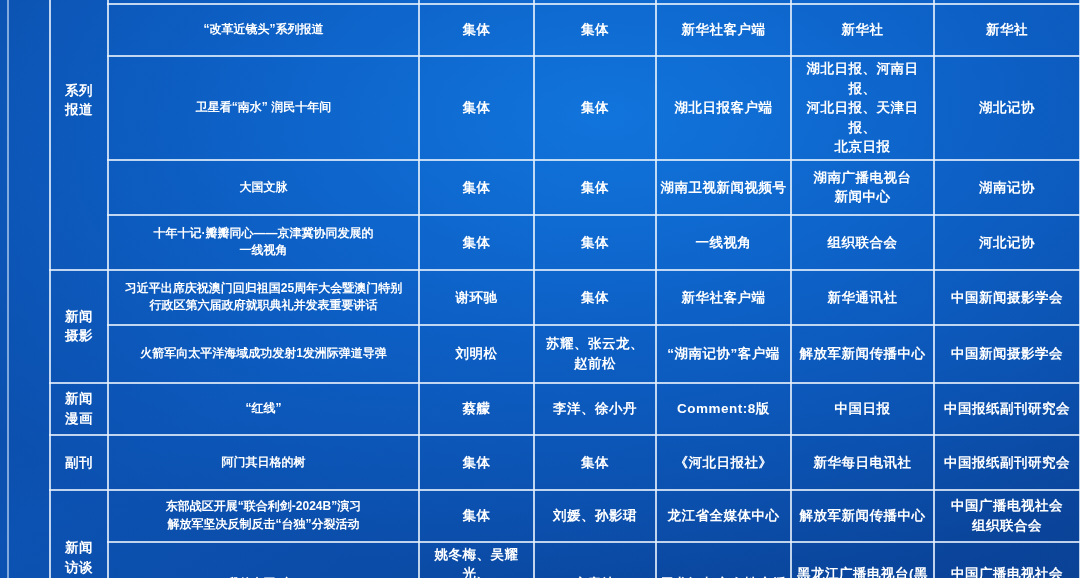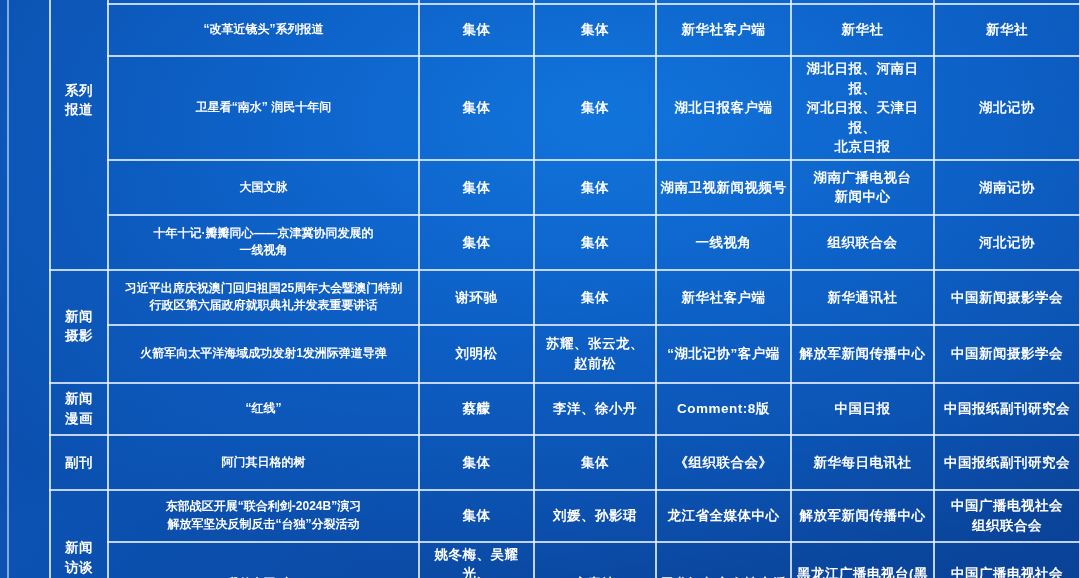--- a/index.html
+++ b/index.html
@@ -116,42 +116,42 @@
     <td>新华社客户端</td>
     <td>新华通讯社</td>
     <td>中国新闻摄影学会</td>
   </tr>
 
   <tr class="h58">
     <td class="title">火箭军向太平洋海域成功发射1发洲际弹道导弹</td>
     <td>刘明松</td>
     <td>苏耀、张云龙、
 赵前松</td>
-    <td>“湖北记协”客户端</td>
+    <td>“湖南记协”客户端</td>
     <td>解放军新闻传播中心</td>
     <td>中国新闻摄影学会</td>
   </tr>
 
   <tr class="h52">
     <td class="cat">新闻
 漫画</td>
     <td class="title">“红线”</td>
     <td>蔡艨</td>
     <td>李洋、徐小丹</td>
     <td>Comment:8版</td>
     <td>中国日报</td>
     <td>中国报纸副刊研究会</td>
   </tr>
 
   <tr class="h53">
     <td class="cat">副刊</td>
     <td class="title">阿门其日格的树</td>
     <td>集体</td>
     <td>集体</td>
-    <td>《组织联合会》</td>
+    <td>《河北日报社》</td>
     <td>新华每日电讯社</td>
     <td>中国报纸副刊研究会</td>
   </tr>
 
   <tr class="h52">
     <td class="cat" rowspan="2">新闻
 访谈</td>
     <td class="title">东部战区开展“联合利剑-2024B”演习
 解放军坚决反制反击“台独”分裂活动</td>
     <td>集体</td>

